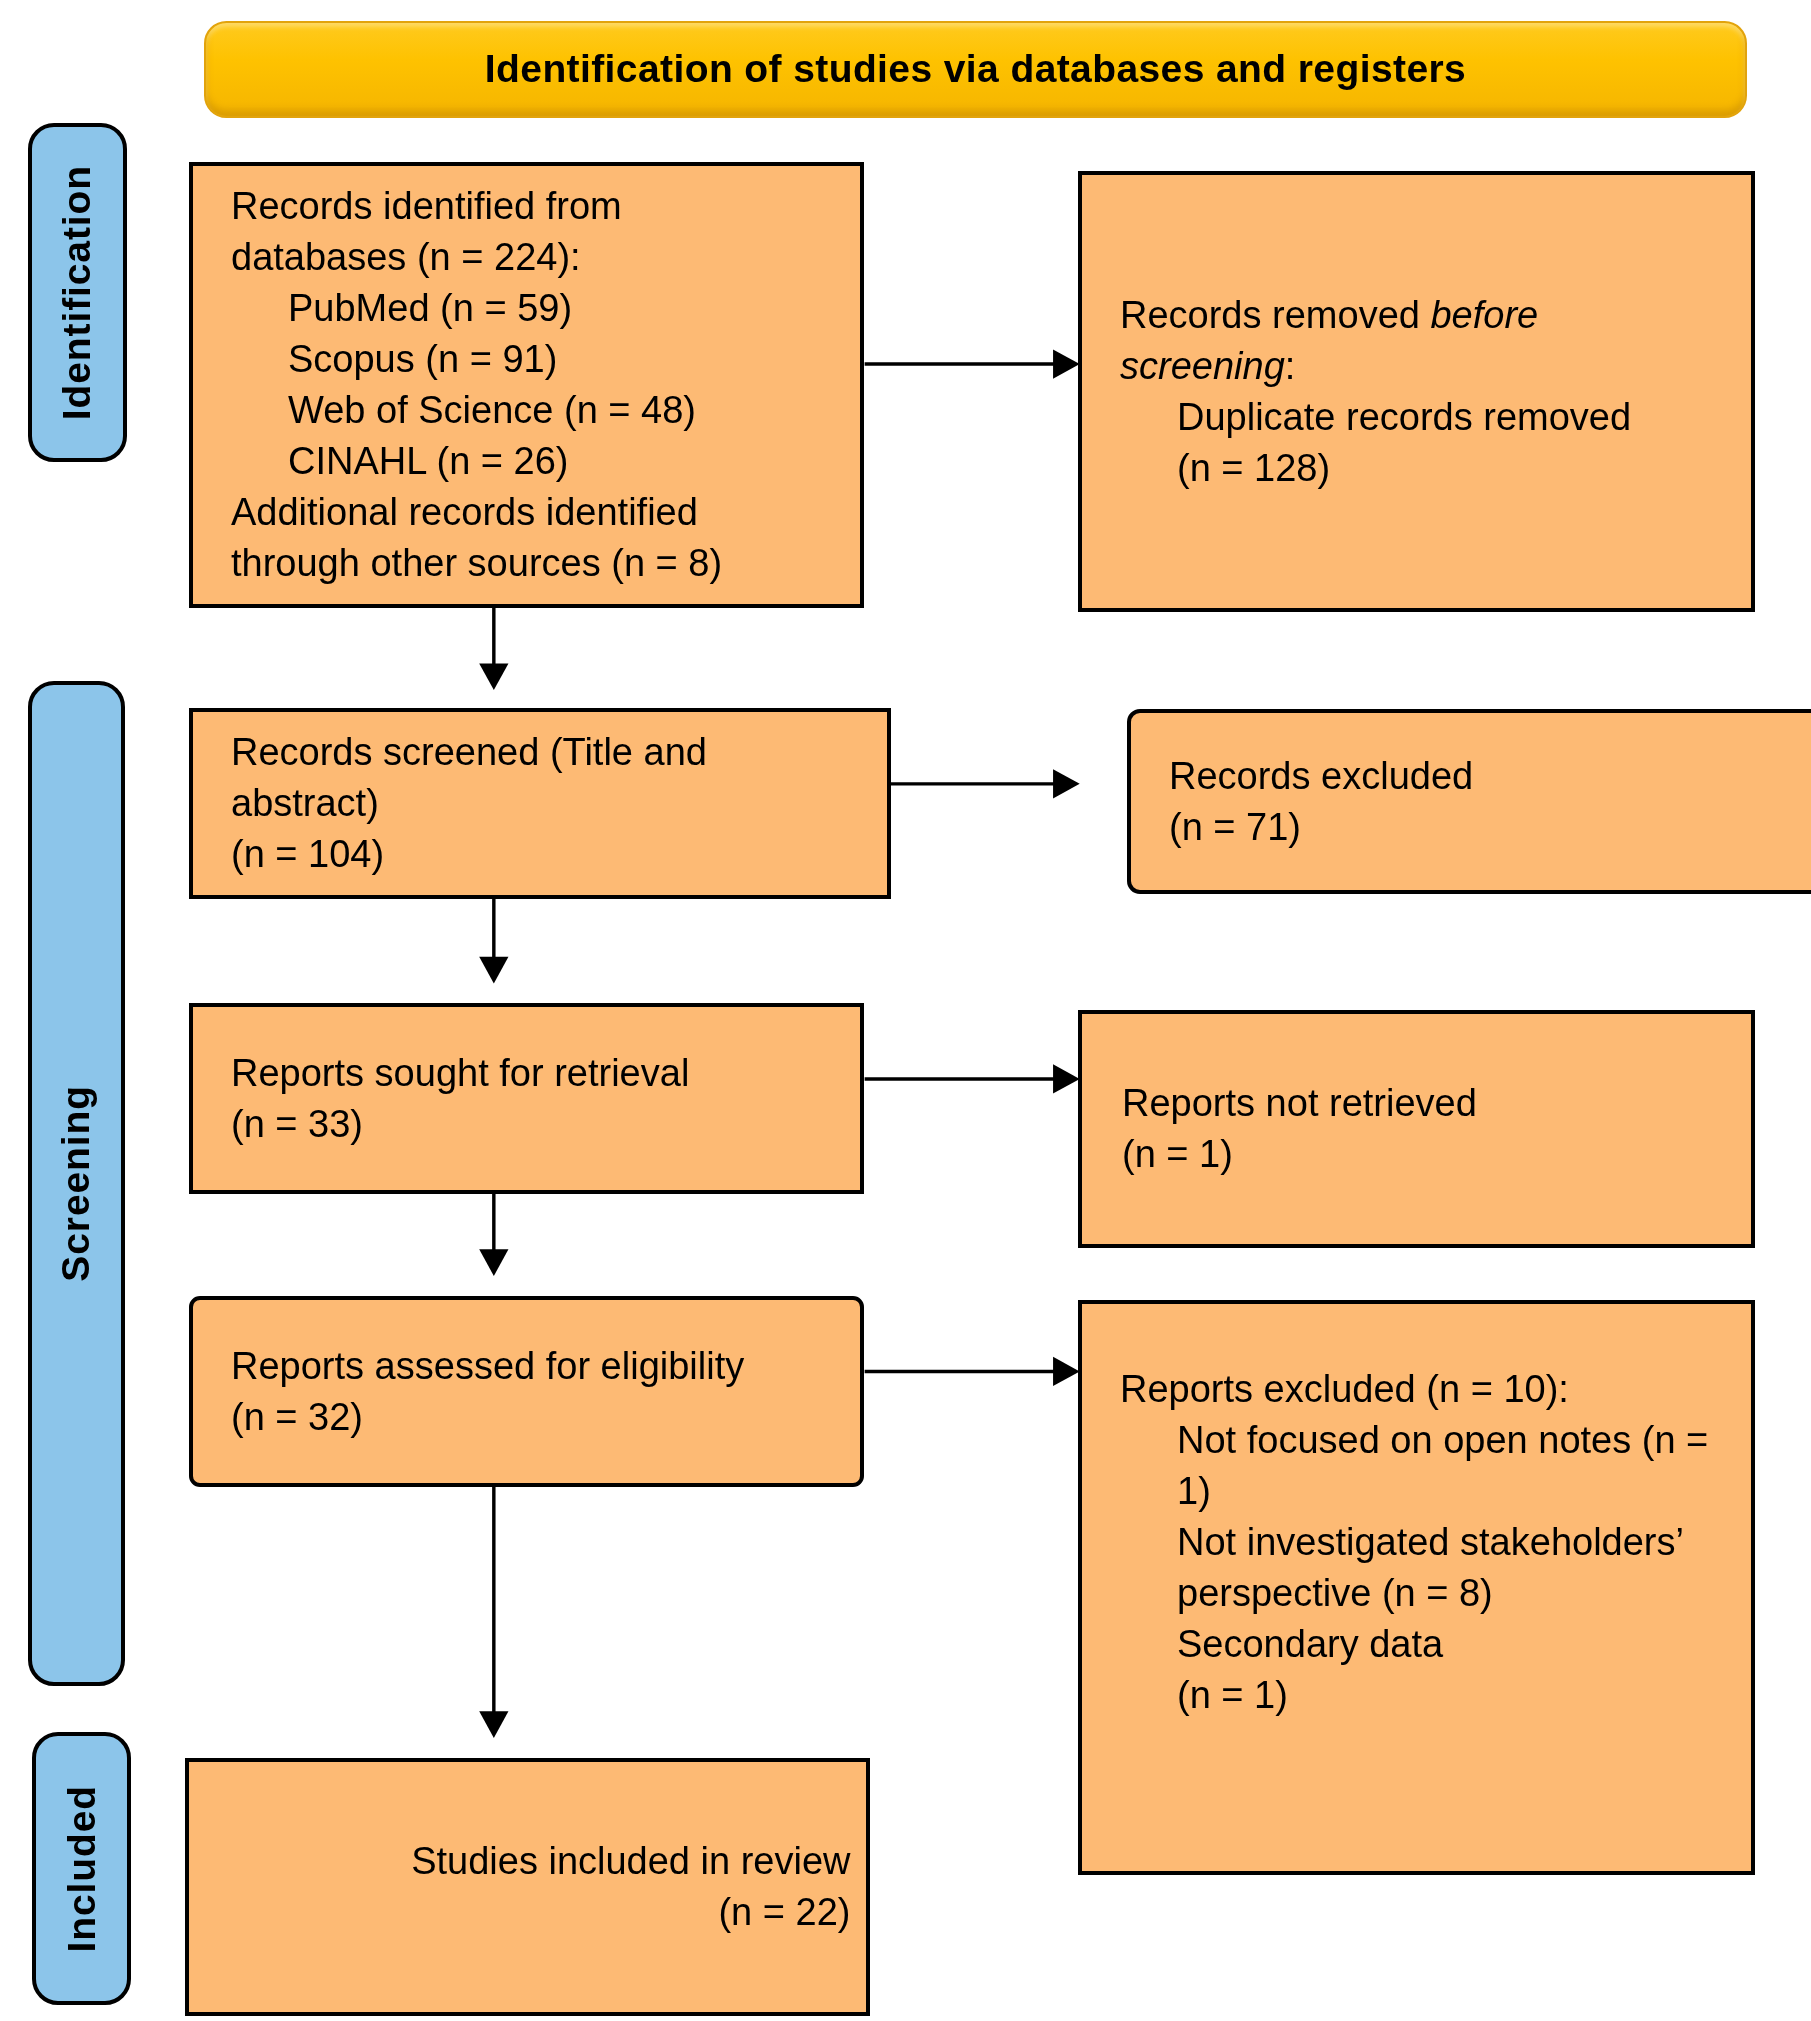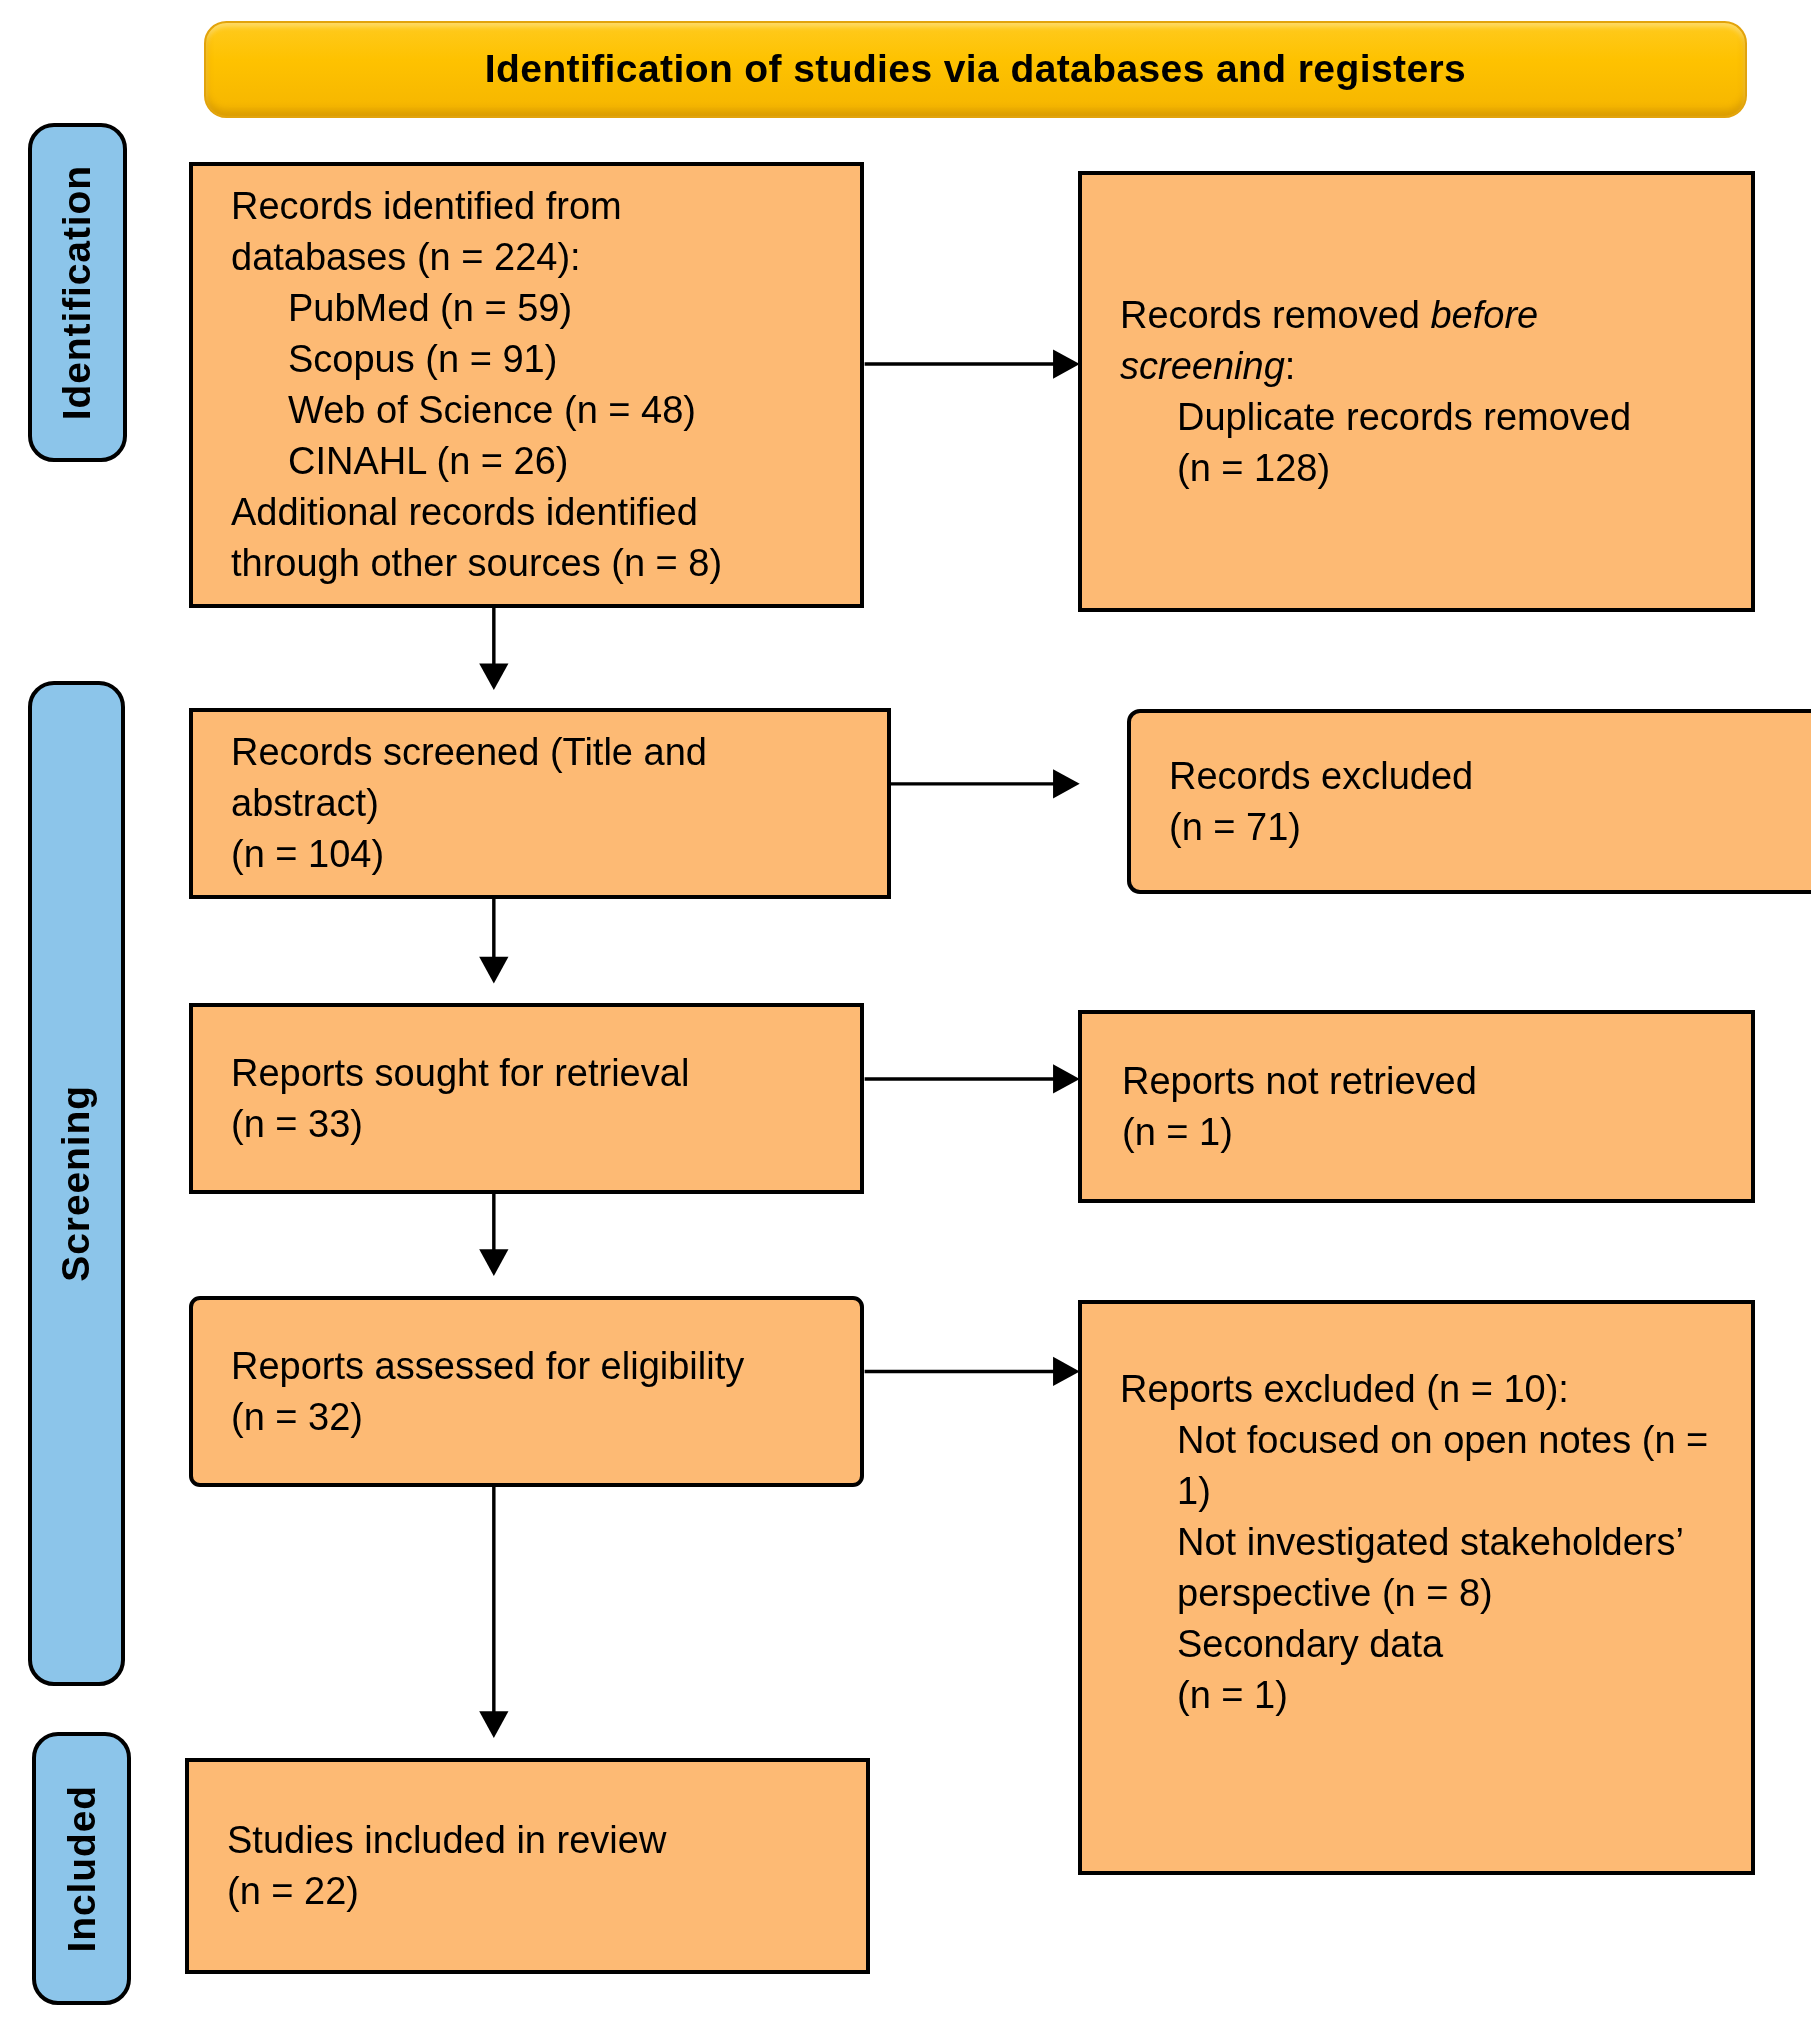--- a/index.html
+++ b/index.html
@@ -48,25 +48,25 @@
   }
   .box .ln { white-space:nowrap; }
   .ind { padding-left:57px; }
   .it { font-style:italic; }
 
   #box-records-identified   { left:189px;  top:142px;  width:675px; height:446px; }
   #box-records-removed      { left:1078px; top:151px;  width:677px; height:441px; }
   #box-records-screened     { left:189px;  top:688px;  width:702px; height:191px; }
   #box-records-excluded     { left:1127px; top:689px;  width:696px; height:185px;border-radius:13px; }
   #box-reports-sought       { left:189px;  top:983px; width:675px; height:191px; }
-  #box-reports-not-retrieved{ left:1078px; top:990px; width:677px; height:193px;padding-left:40px; }
+  #box-reports-not-retrieved{ left:1078px; top:990px; width:677px; height:238px;padding-left:40px; }
   #box-reports-assessed     { left:189px;  top:1276px; width:675px; height:191px;border-radius:11px; }
   #box-reports-excluded     { left:1078px; top:1280px; width:677px; height:575px;
                               justify-content:flex-start; padding-top:60px; }
-  #box-studies-included     { left:185px;  top:1738px; width:685px; height:216px; }
+  #box-studies-included     { left:185px;  top:1738px; width:685px; height:258px;text-align:right; }
 
   
   svg.arrows { position:absolute; left:0; top:0; width:1811px; height:2022px; }
   svg.arrows line    { stroke:var(--arrow,#000); stroke-width:4; }
   svg.arrows polygon { fill:var(--arrow,#000); }
 </style>
 </head>
 <body>
 
 <div class="page">

